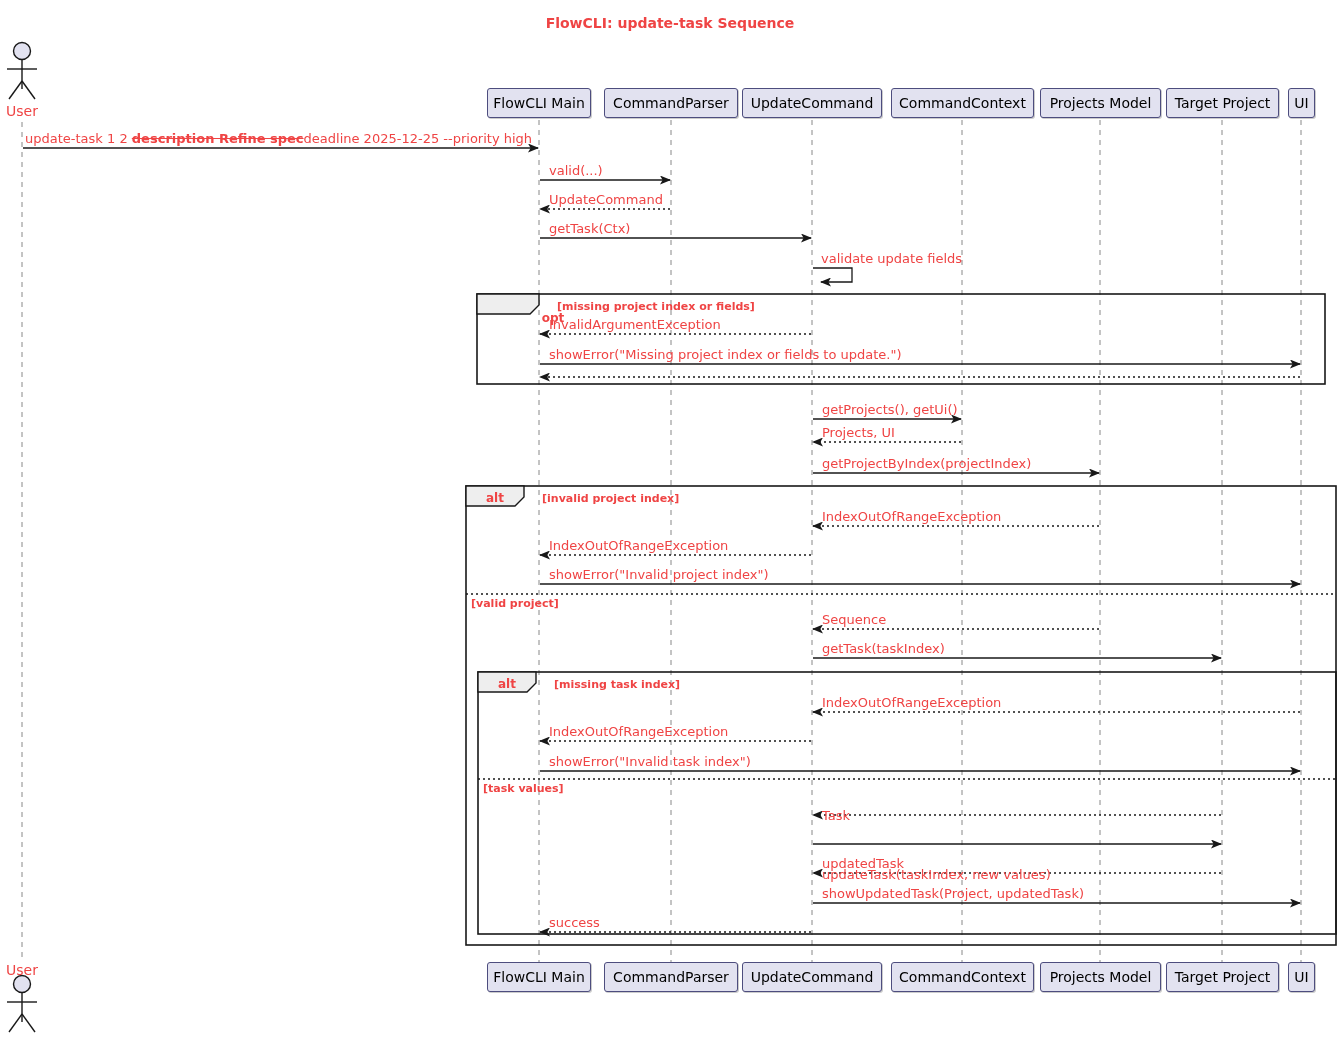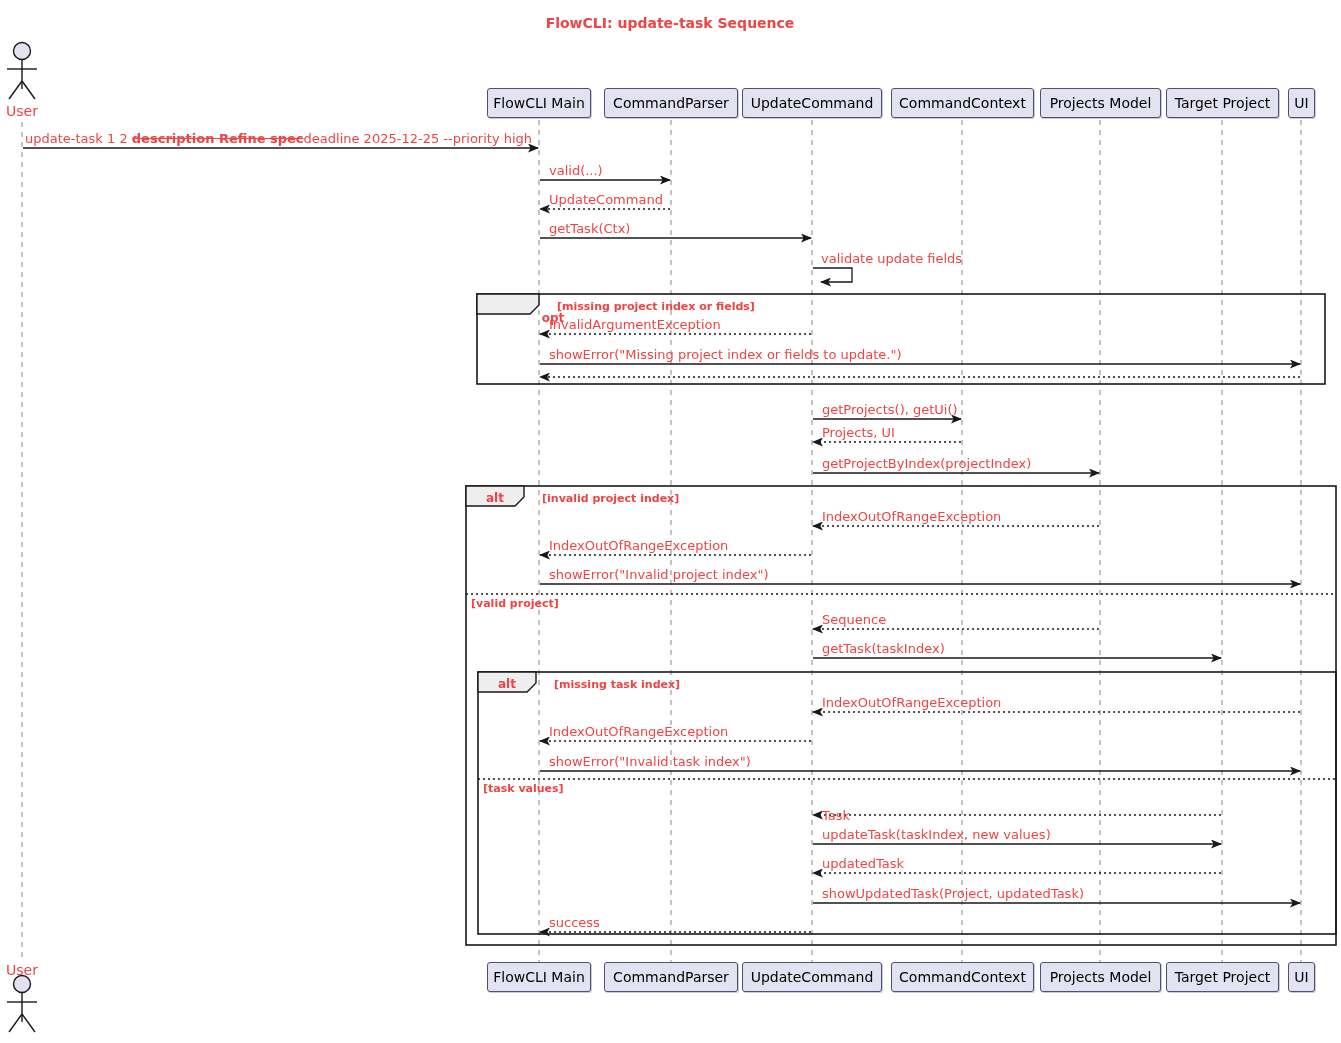--- a/index.html
+++ b/index.html
@@ -201,18 +201,18 @@
       <div class="lbl msg-text" style="left: 822px; top: 457px;">getProjectByIndex(projectIndex)</div>
       <div class="lbl msg-text" style="left: 822px; top: 510px;">IndexOutOfRangeException</div>
       <div class="lbl msg-text" style="left: 549px; top: 539px;">IndexOutOfRangeException</div>
       <div class="lbl msg-text" style="left: 549px; top: 568px;">showError("Invalid project index")</div>
       <div class="lbl msg-text" style="left: 822px; top: 613px;">Sequence</div>
       <div class="lbl msg-text" style="left: 822px; top: 642px;">getTask(taskIndex)</div>
       <div class="lbl msg-text" style="left: 822px; top: 696px;">IndexOutOfRangeException</div>
       <div class="lbl msg-text" style="left: 549px; top: 725px;">IndexOutOfRangeException</div>
       <div class="lbl msg-text" style="left: 549px; top: 755px;">showError("Invalid task index")</div>
       <div class="lbl msg-text" style="left: 822px; top: 799px; margin-top: 10px;">Task</div>
-      <div class="lbl msg-text" style="left: 822px; top: 828px;">updateTask(taskIndex, new values)</div>
+      <div class="lbl msg-text" style="left: 822px; top: 868px;">updateTask(taskIndex, new values)</div>
       <div class="lbl msg-text" style="left: 822px; top: 857px;">updatedTask</div>
       <div class="lbl msg-text" style="left: 822px; top: 887px;">showUpdatedTask(Project, updatedTask)</div>
       <div class="lbl msg-text" style="left: 549px; top: 916px;">success</div>
     </div>
 </div>
 
 </body></html>

